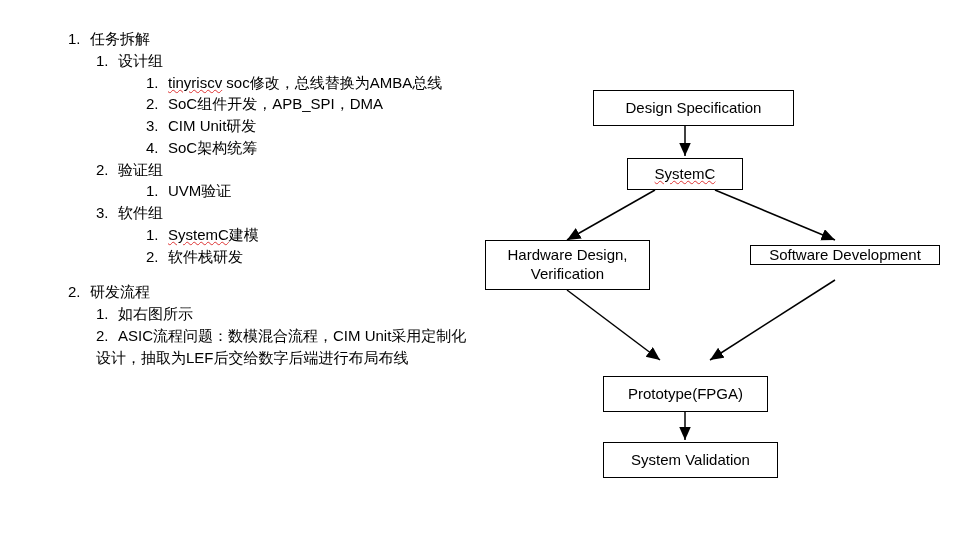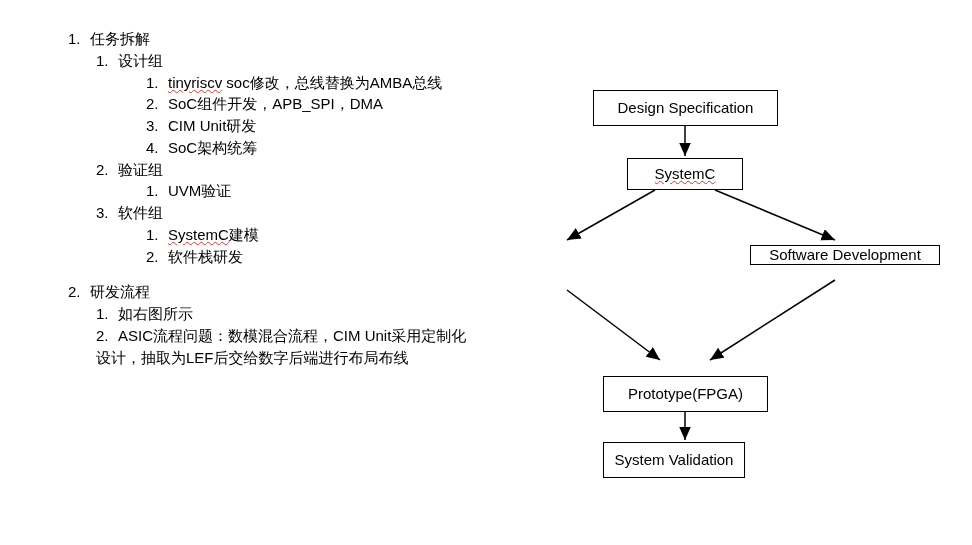--- a/index.html
+++ b/index.html
@@ -114,28 +114,32 @@
 
     <line x1="230" y1="110" x2="350" y2="160" stroke="#000" stroke-width="1.5" marker-end="url(#ah)"></line>
 
     <line x1="82" y1="210" x2="175" y2="280" stroke="#000" stroke-width="1.5" marker-end="url(#ah)"></line>
 
     <line x1="350" y1="200" x2="225" y2="280" stroke="#000" stroke-width="1.5" marker-end="url(#ah)"></line>
 
     <line x1="200" y1="318" x2="200" y2="360" stroke="#000" stroke-width="1.5" marker-end="url(#ah)"></line>
   </svg>
 
-  <div class="node" style="left:108px; top:10px; width:185px; height:36px;">
+  <div class="node" style="left:108px; top:10px; width:201px; height:36px;">
     <span>Design Specification</span>
   </div>
   <div class="node" style="left:142px; top:78px; width:116px; height:32px;">
     <span class="underline-red">SystemC</span>
+  </div>
+  <div class="node" style="left:0px; top:160px; width:165px; height:50px; white-space:pre-line;">
+    <span>Hardware Design,
+Verification</span>
   </div>
   <div class="node" style="left:265px; top:165px; width:190px; height:20px;">
     <span>Software Development</span>
   </div>
   <div class="node" style="left:118px; top:282px; width:165px; height:36px;margin-top:14px;">
     <span>Prototype(FPGA)</span>
   </div>
-  <div class="node" style="left:118px; top:362px; width:142px; height:36px;">
+  <div class="node" style="left:118px; top:362px; width:175px; height:36px;">
     <span>System Validation</span>
   </div>
 </div>
 
 </body></html>

